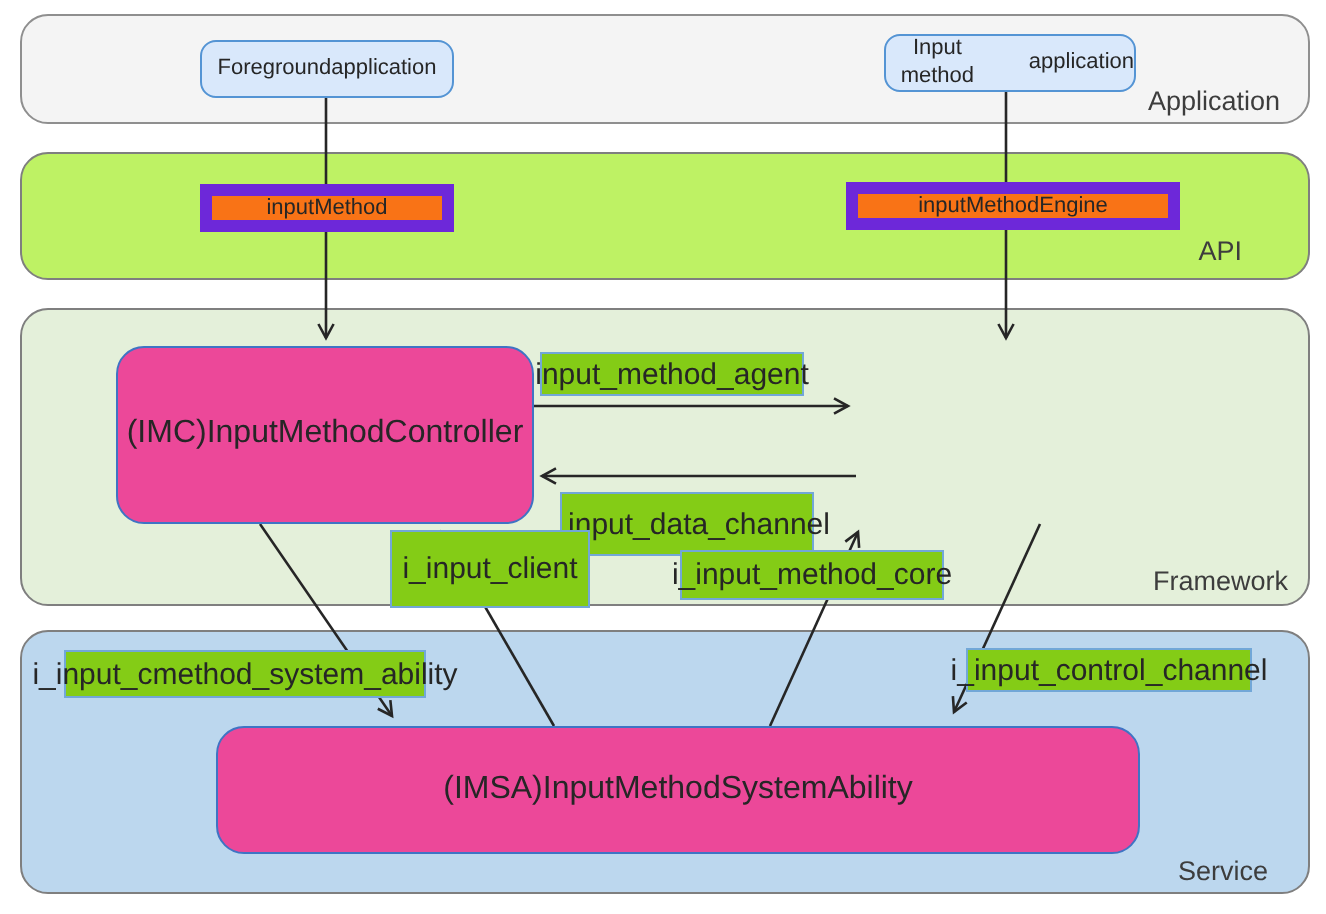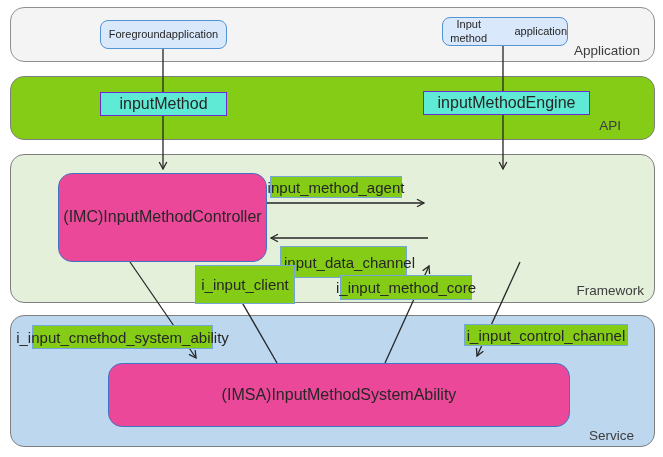--- a/index.html
+++ b/index.html
@@ -3,51 +3,51 @@
 <meta charset="utf-8">
 <style>
   html,body{margin:0;padding:0;background:#ffffff;}
   .canvas{
     position:relative;width:663px;height:457px;background:#ffffff;
     font-family:"Liberation Sans","DejaVu Sans",sans-serif;overflow:hidden;
   }
   
   .layer{position:absolute;border-radius:14px;box-sizing:border-box;}
   .layer-application{left:10px;top:7px;width:645px;height:55px;background:#f4f4f4;border:1.6px solid #8f8f8f;}
-  .layer-api{left:10px;top:76px;width:645px;height:64px;background:#84cc16;border:1.6px solid #7f7f7f;}
+  .layer-api{left:10px;top:76px;width:645px;height:64px;background:#bef264;border:1.6px solid #7f7f7f;}
   .layer-framework{left:10px;top:154px;width:645px;height:149px;background:#e4f0da;border:1.6px solid #7f7f7f;}
   .layer-service{left:10px;top:315px;width:645px;height:132px;background:#bcd7ee;border:1.6px solid #7f7f7f;}
   .layer-label{position:absolute;font-size:13.5px;color:#3d3d3d;}
   .layer-application .layer-label{right:14px;bottom:3px;}
   .layer-api .layer-label{right:33px;bottom:6px;}
   .layer-framework .layer-label{right:10px;bottom:4px;}
   .layer-service .layer-label{right:20px;bottom:3px;}
   
   svg.edges{position:absolute;left:0;top:0;width:663px;height:457px;pointer-events:none;}
   
   .node{position:absolute;box-sizing:border-box;display:flex;flex-direction:row;align-items:center;justify-content:center;text-align:center;color:#262626;}
   .app-box{background:#d9e8fb;border:1.4px solid #5494d4;border-radius:8px;font-size:11px;line-height:1.25;}
-  .api-box{background:#5eead4;border:1px solid #6d28d9;font-size:16px;}
+  .api-box{background:#f97316;border:6px solid #6d28d9;font-size:11px;}
   .big-box{background:#ec4899;border:1.6px solid #3f74c4;border-radius:14px;font-size:16px;line-height:1.4;}
   .n-foreground{left:100px;top:20px;width:127px;height:29px;}
   .n-imapp{left:442px;top:17px;width:126px;height:29px;gap:20px;}
   .n-inputmethod{left:100px;top:92px;width:127px;height:24px;}
   .n-inputmethodengine{left:423px;top:91px;width:167px;height:24px;}
   .n-imc{left:58px;top:173px;width:209px;height:89px;}
   .n-ima{left:428px;top:173px;width:175px;height:89px;}
   .n-imsa{left:108px;top:363px;width:462px;height:64px;}
   
   .edge-label{position:absolute;box-sizing:border-box;background:#84cc16;border:1px solid #72a7d7;
     display:flex;align-items:center;justify-content:center;font-size:15px;color:#262626;white-space:nowrap;}
   .el-agent{left:270px;top:176px;width:132px;height:22px;}
   .el-datachannel{left:280px;top:246px;width:127px;height:32px;padding-left:12px;}
   .el-client{left:195px;top:265px;width:100px;height:39px;}
   .el-methodcore{left:340px;top:275px;width:132px;height:25px;}
   .el-systemability{left:32px;top:325px;width:181px;height:24px;}
-  .el-controlchannel{left:464px;top:324px;width:164px;height:22px;text-align:center;}
+  .el-controlchannel{left:483px;top:324px;width:143px;height:22px;text-align:center;}
 </style>
 </head>
 <body>
 
 <div class="canvas">
 
   <div class="layer layer-application">
     <span class="layer-label">Application</span>
   </div>
   <div class="layer layer-api">

